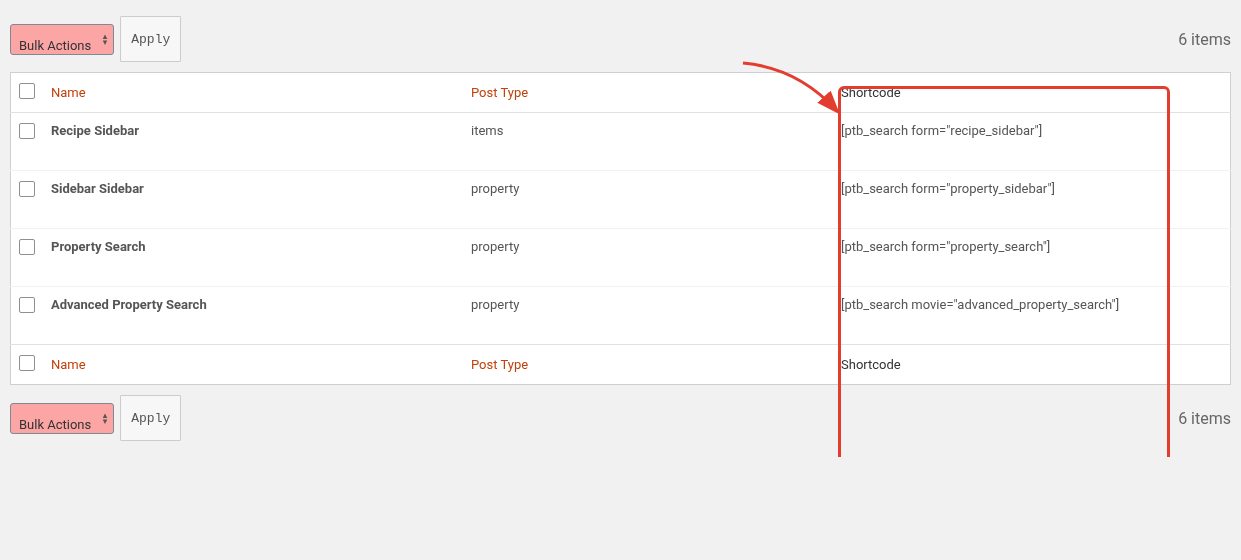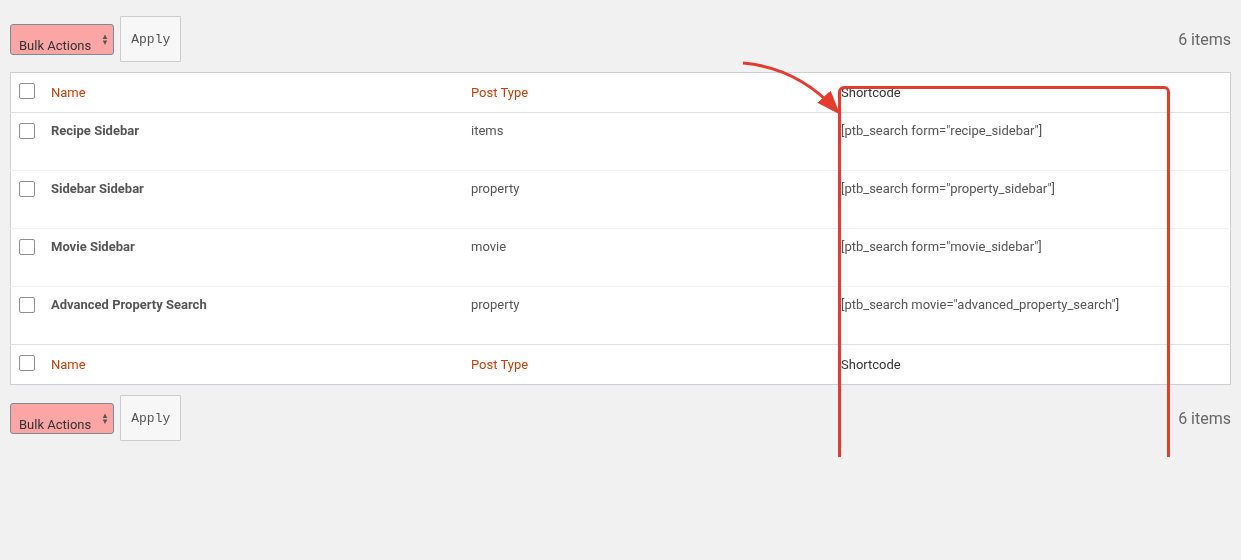--- a/index.html
+++ b/index.html
@@ -160,23 +160,23 @@
           <td class="col-shortcode">[ptb_search form="recipe_sidebar"]</td>
         </tr>
         <tr>
           <td class="col-cb"><input type="checkbox" style=""></td>
           <td class="col-name">Sidebar Sidebar</td>
           <td class="col-posttype">property</td>
           <td class="col-shortcode">[ptb_search form="property_sidebar"]</td>
         </tr>
         <tr>
           <td class="col-cb"><input type="checkbox" style=""></td>
-          <td class="col-name">Movie Sidebar</td>
-          <td class="col-posttype">movie</td>
-          <td class="col-shortcode">[ptb_search form="movie_sidebar"]</td>
+          <td class="col-name">Property Search</td>
+          <td class="col-posttype">property</td>
+          <td class="col-shortcode">[ptb_search form="property_search"]</td>
         </tr>
         <tr>
           <td class="col-cb"><input type="checkbox" style=""></td>
           <td class="col-name">Advanced Property Search</td>
           <td class="col-posttype">property</td>
           <td class="col-shortcode">[ptb_search movie="advanced_property_search"]</td>
         </tr>
       </tbody>
     <tfoot>
       <tr>

